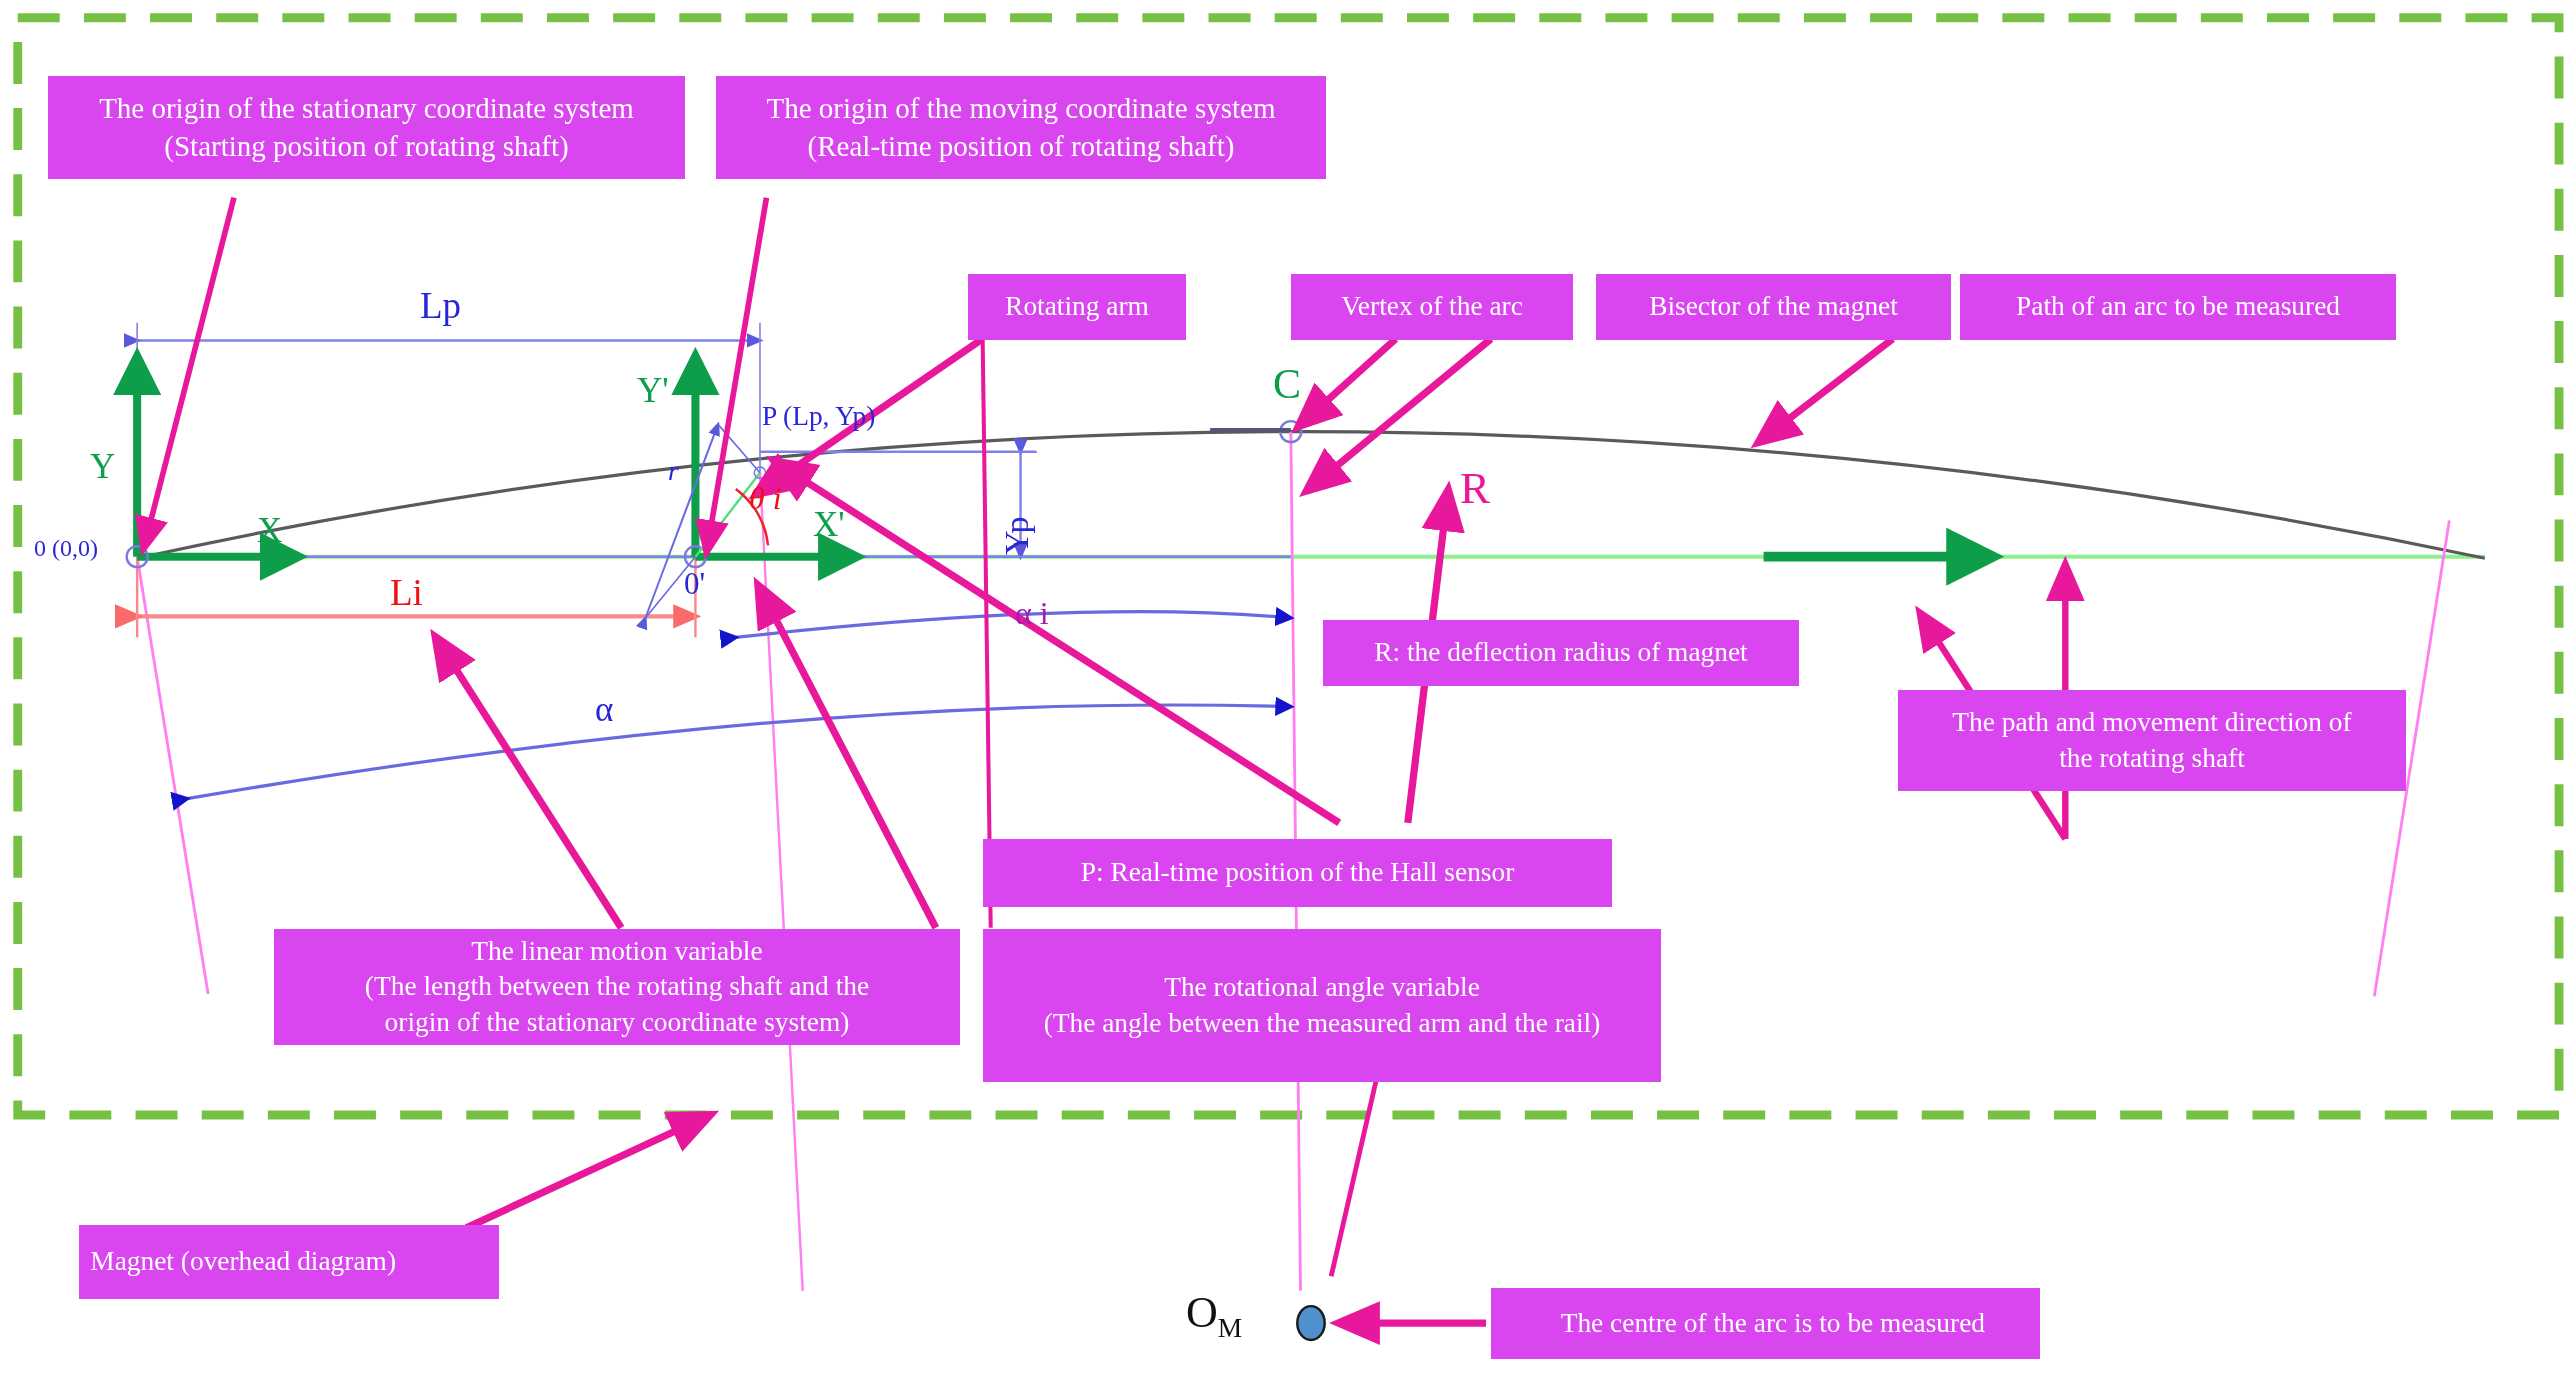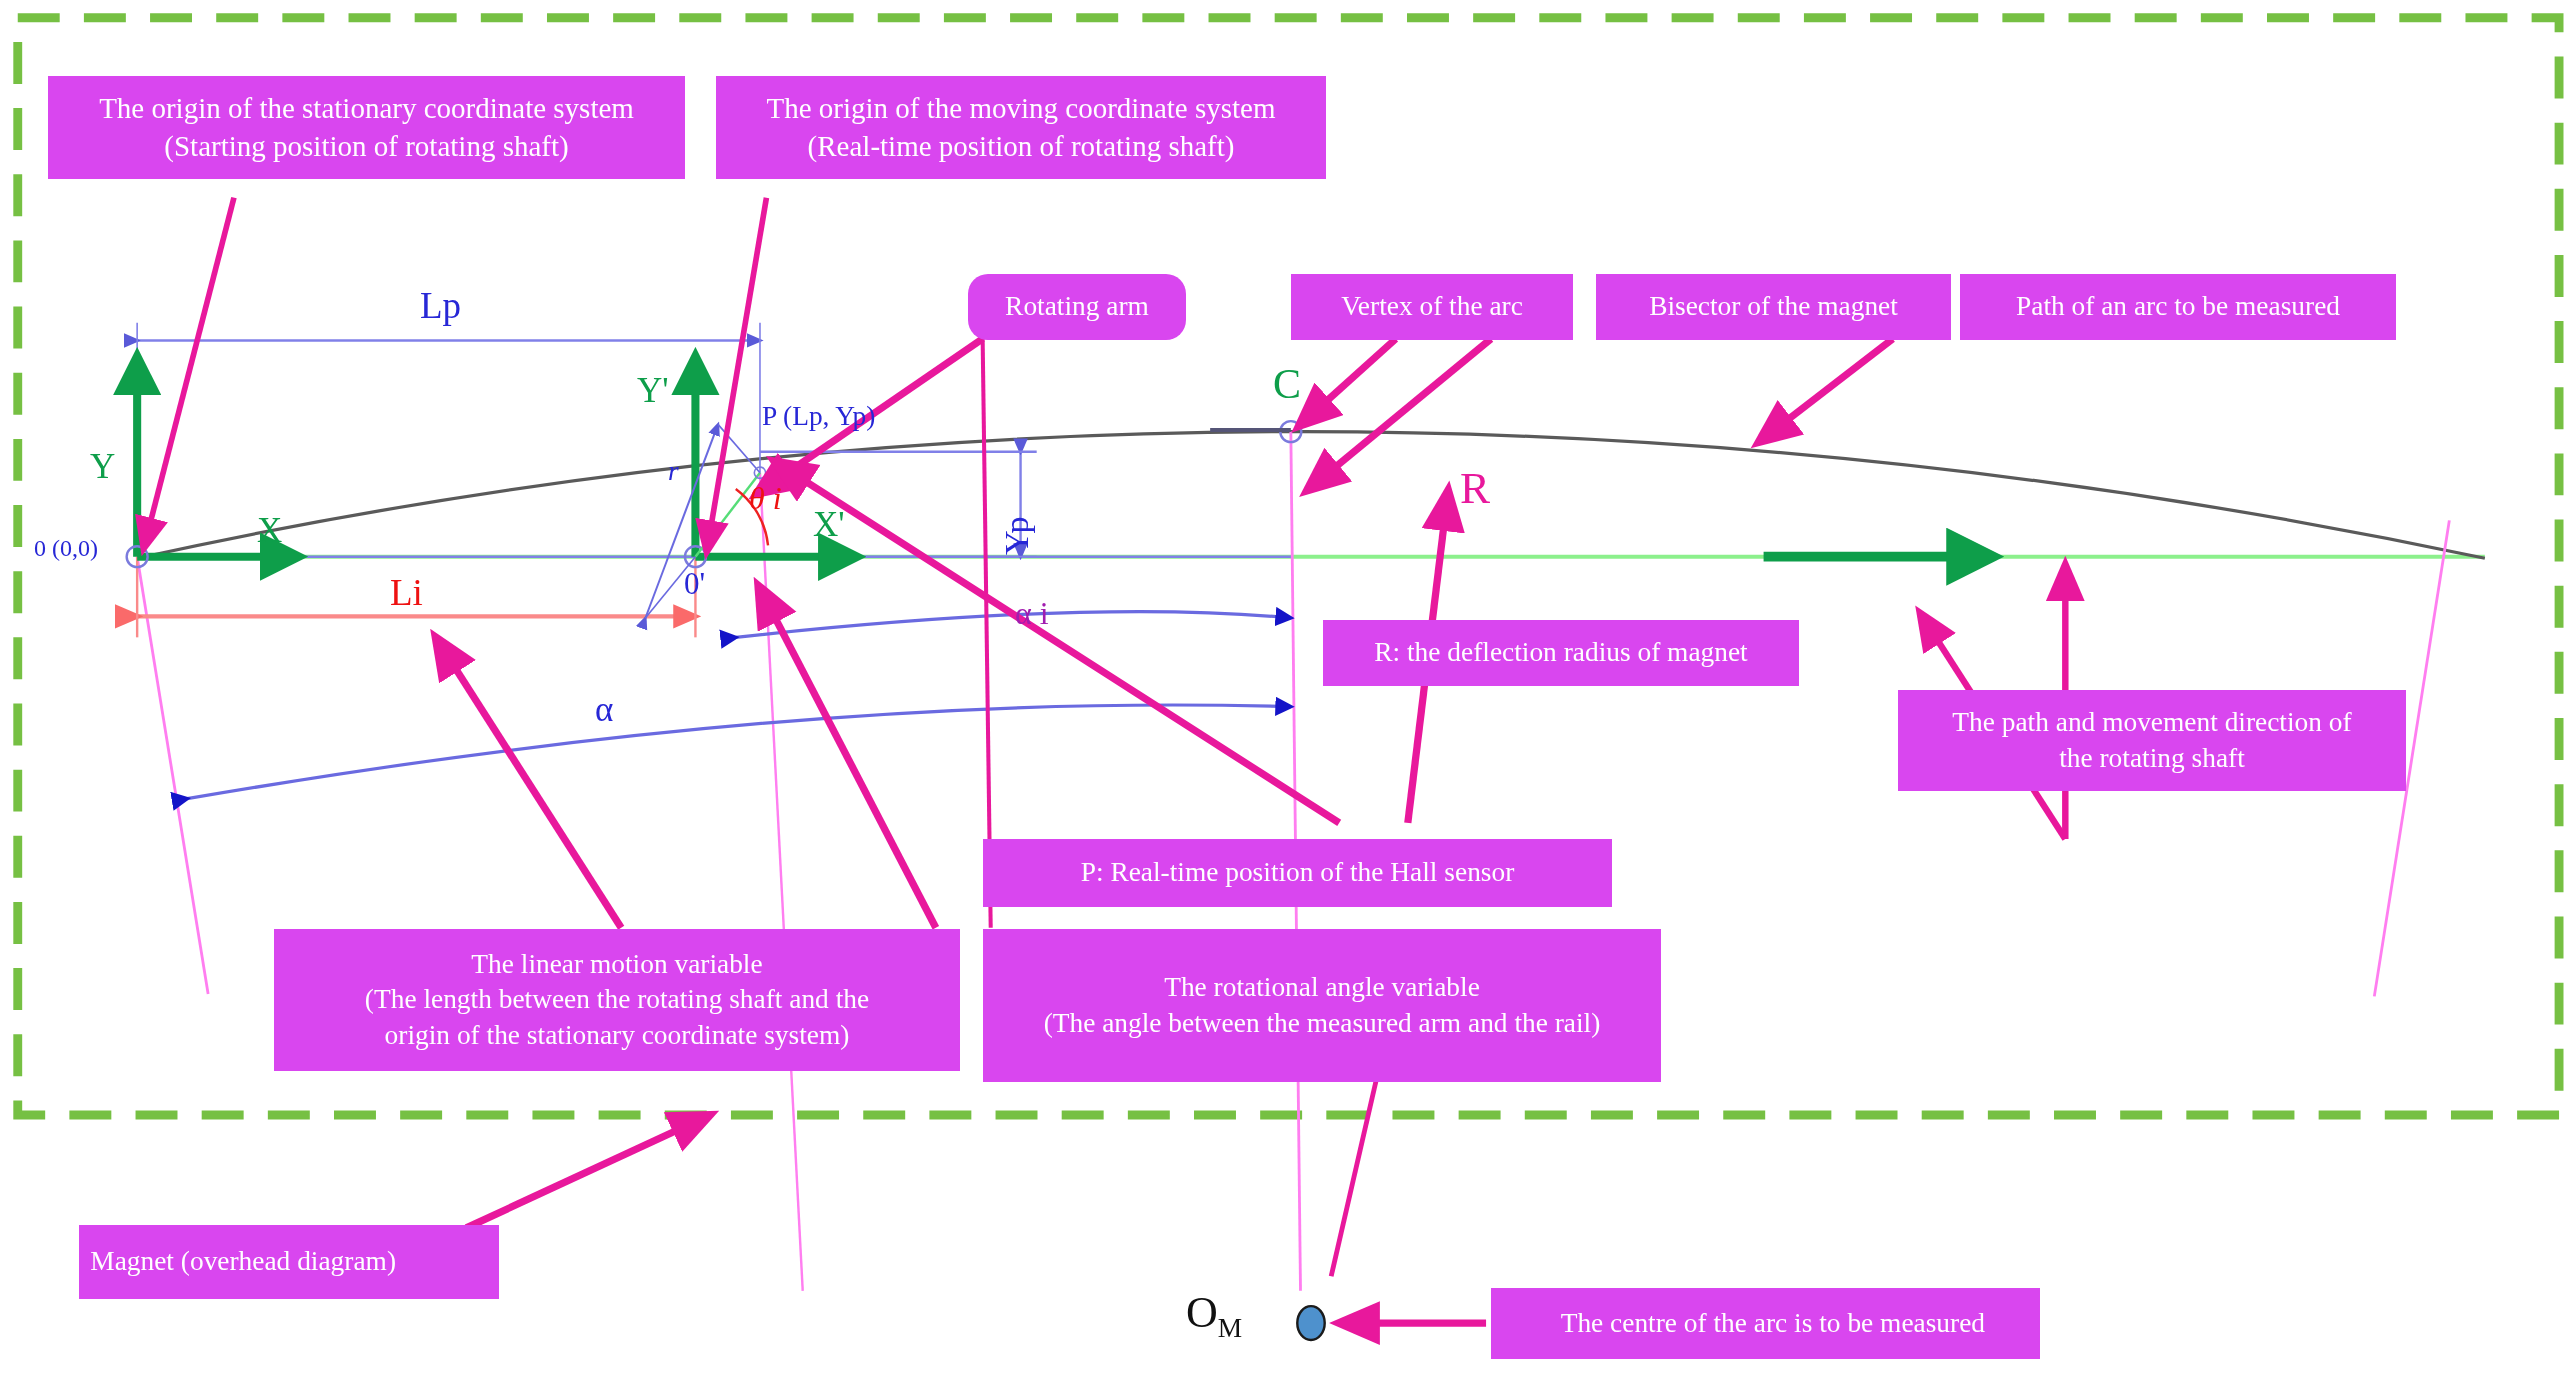--- a/index.html
+++ b/index.html
@@ -147,21 +147,21 @@
   <div class="callout" style="left:48px;  top:76px;  width:637px;  height:103px; font-size:29px;">
     <span>The origin of the stationary coordinate system
 (Starting position of rotating shaft)</span>
   </div>
 
   <div class="callout" style="left:716px; top:76px;  width:610px;  height:103px; font-size:29px;">
     <span>The origin of the moving coordinate system
 (Real-time position of rotating shaft)</span>
   </div>
 
-  <div class="callout" style="left:968px; top:274px; width:218px; height:66px; font-size:27.4px;border-radius:20px;">
+  <div class="callout" style="left:968px; top:274px; width:218px; height:66px; font-size:27.4px;">
     <span>Rotating arm</span>
   </div>
 
   <div class="callout" style="left:1291px; top:274px; width:282px; height:66px; font-size:27.4px;">
     <span>Vertex of the arc</span>
   </div>
 
   <div class="callout" style="left:1596px; top:274px; width:355px; height:66px; font-size:27.4px;">
     <span>Bisector of the magnet</span>
   </div>
@@ -176,21 +176,21 @@
 
   <div class="callout" style="left:1898px; top:690px; width:508px; height:101px; font-size:27.4px;">
     <span>The path and movement direction of
 the rotating shaft</span>
   </div>
 
   <div class="callout" style="left:983px; top:839px; width:629px; height:68px; font-size:27.4px;">
     <span>P: Real-time position of the Hall sensor</span>
   </div>
 
-  <div class="callout" style="left:274px; top:929px; width:686px; height:142px; font-size:27.4px;">
+  <div class="callout" style="left:274px; top:929px; width:686px; height:116px; font-size:27.4px;">
     <span>The linear motion variable
 (The length between the rotating shaft and the
 origin of the stationary coordinate system)</span>
   </div>
 
   <div class="callout" style="left:983px; top:929px; width:678px; height:153px; font-size:27.4px;">
     <span>The rotational angle variable
 (The angle between the measured arm and the rail)</span>
   </div>
 

